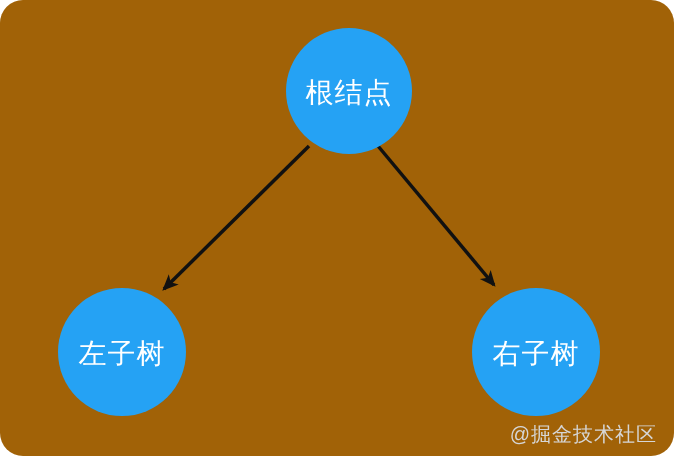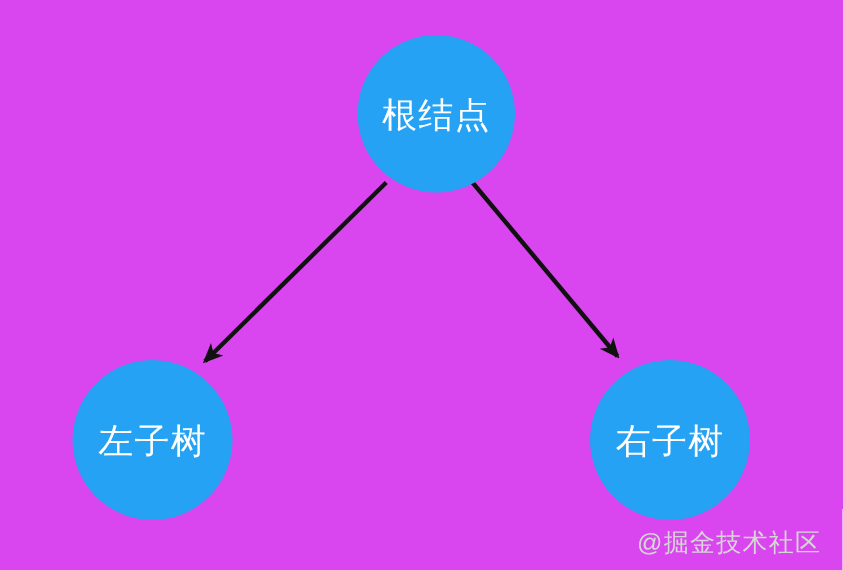--- a/index.html
+++ b/index.html
@@ -4,23 +4,24 @@
 <style>
   html, body {
     margin: 0;
     padding: 0;
     background: #ffffff;
   }
   .canvas {
     position: relative;
     width: 674px;
     height: 456px;
-    background: #d946ef;
+    background: #a16207;
     overflow: hidden;
     font-family: "Liberation Sans", "DejaVu Sans", sans-serif;
+    border-radius: 23px;
   }
   svg.diagram {
     display: block;
     width: 674px;
     height: 456px;
   }
   .node-label {
     fill: #ffffff;
     font-size: 28px;
     font-weight: 500;

